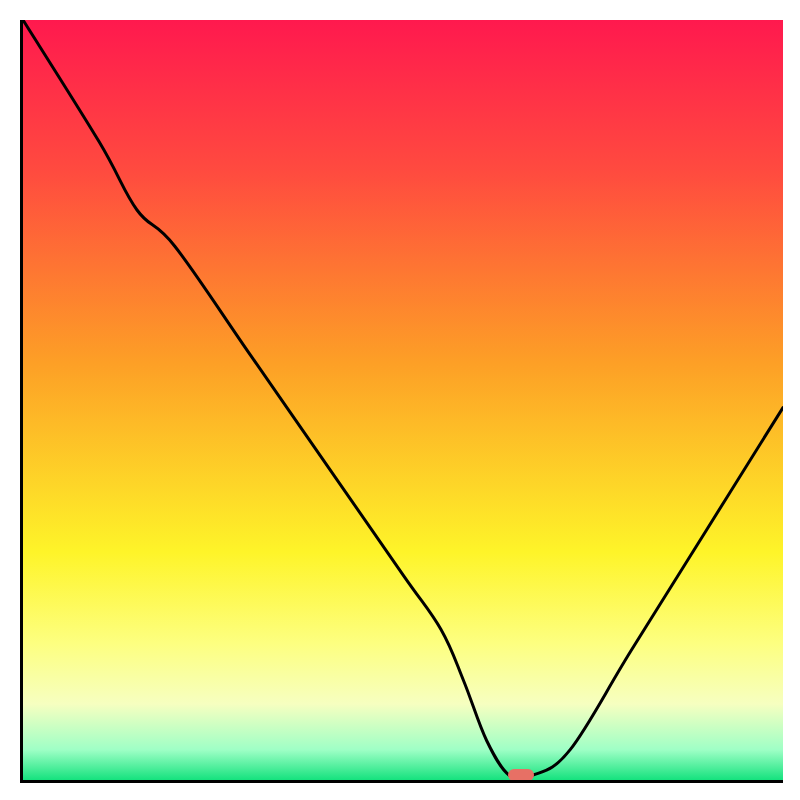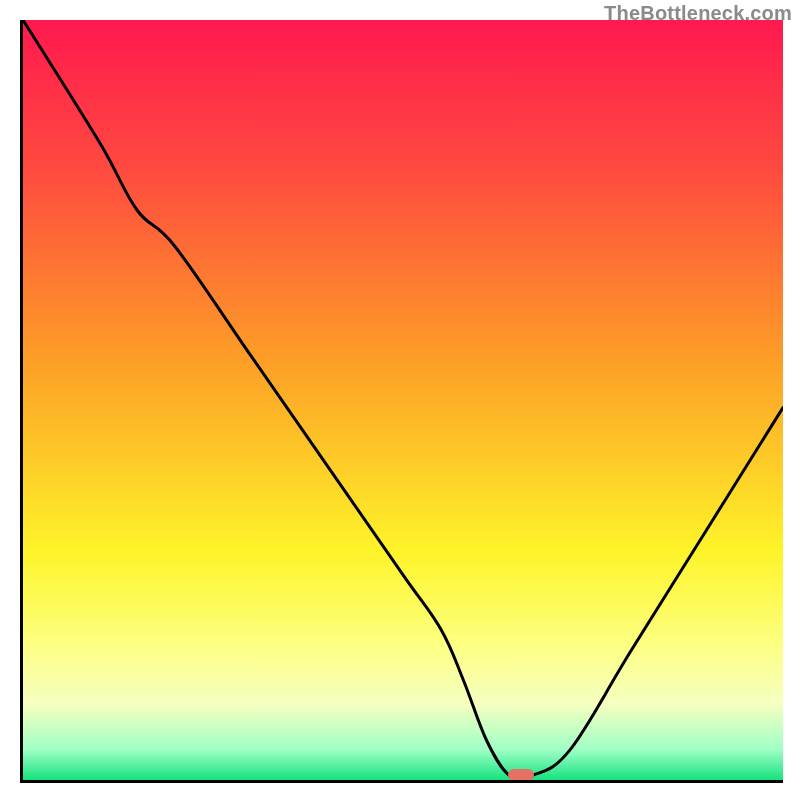--- a/index.html
+++ b/index.html
@@ -48,21 +48,20 @@
     height: 12px;
     border-radius: 6px;
     background: #e77065;
     transform: translate(-50%, -50%);
   }
 </style>
 </head>
 <body>
 
 <div class="stage">
-  <div class="watermark">TheBottleneck.com</div>
 
   <div class="plot">
     <svg viewBox="0 0 760 760" preserveAspectRatio="none">
       <defs>
         <linearGradient id="bg-grad" x1="0" y1="0" x2="0" y2="1">
             <stop offset="0.00%" stop-color="#ff194e"></stop>
             <stop offset="20.00%" stop-color="#ff4b3f"></stop>
             <stop offset="45.00%" stop-color="#fd9f26"></stop>
             <stop offset="70.00%" stop-color="#fef429"></stop>
             <stop offset="82.00%" stop-color="#fdff80"></stop>

